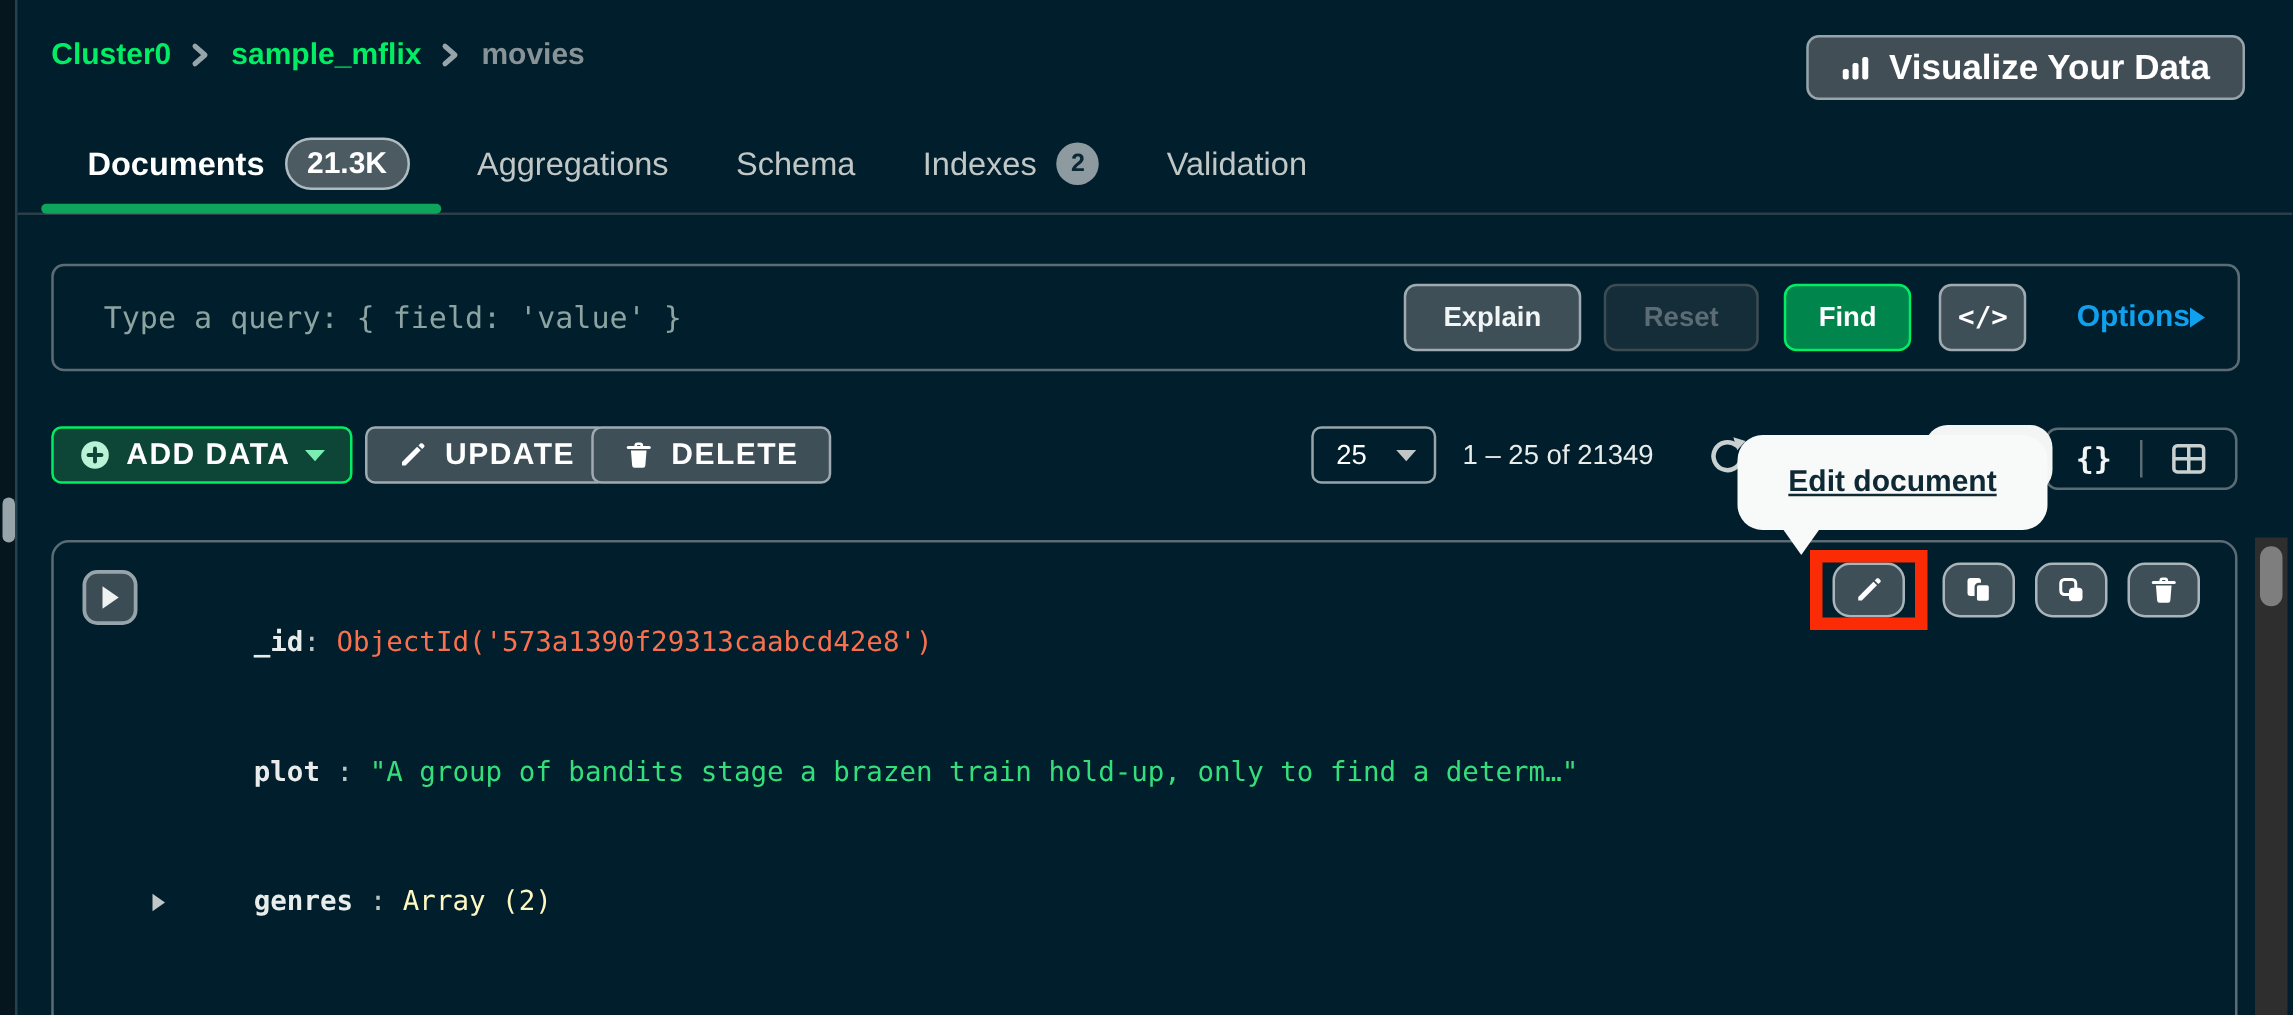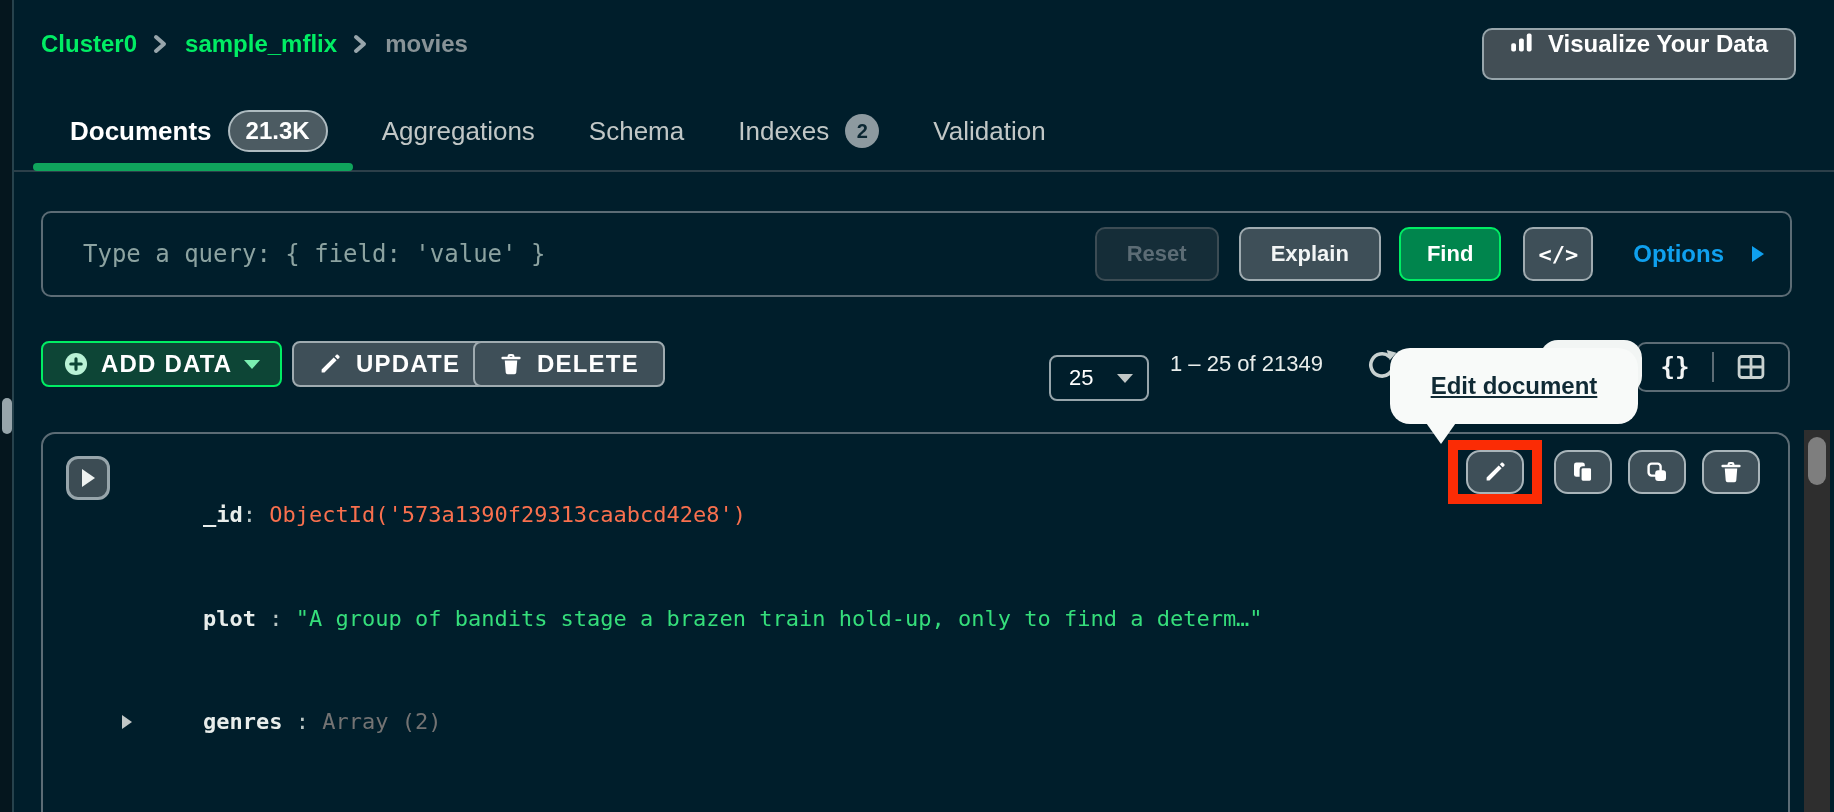--- a/index.html
+++ b/index.html
@@ -11,23 +11,23 @@
   .abs{position:absolute;}
   
   .left-strip{left:0;top:0;width:14px;height:812px;background:#05161E;border-right:2px solid #27424C;box-sizing:border-box;}
   .left-handle{left:2px;top:398px;width:10px;height:36px;border-radius:6px;background:#97A5AB;}
   
   .breadcrumb{left:41px;top:30px;display:flex;align-items:center;gap:16px;font-size:24px;font-weight:bold;}
   .crumb-link{color:#00ED64;cursor:pointer;}
   .crumb-current{color:#889397;}
   .crumb-chevron{display:flex;align-items:center;}
   
-  .visualize-btn{right:38px;top:28px;height:52px;display:flex;gap:14px;
+  .visualize-btn{right:38px;top:28px;height:52px;display:flex;align-items:center;gap:14px;
     padding:0 26px;background:#424E55;border:2px solid #97A5AB;border-radius:10px;
-    color:#FFFFFF;font-size:24px;font-weight:600;box-sizing:border-box;cursor:pointer;}
+    color:#FFFFFF;font-size:28px;font-weight:600;box-sizing:border-box;cursor:pointer;}
   
   .tabs{left:70px;top:110px;display:flex;align-items:center;gap:54px;font-size:26px;color:#C1C7C6;}
   .tab{display:flex;align-items:center;gap:16px;cursor:pointer;}
   .tab.active{color:#FFFFFF;font-weight:bold;}
   .badge-pill{font-size:24px;font-weight:bold;color:#FFFFFF;background:#4C5B62;
     border:2px solid #AEBBC0;border-radius:22px;padding:5px 16px;}
   .badge-circle{width:34px;height:34px;border-radius:50%;background:#8D9AA0;color:#0B2733;
     font-size:20px;font-weight:bold;display:flex;align-items:center;justify-content:center;}
   .tab-underline{left:33px;top:163px;width:320px;height:8px;border-radius:4px;background:#0FA45C;z-index:2;}
   .tabs-divider{left:14px;top:170px;right:0;height:2px;background:#2C3F49;}
@@ -35,34 +35,34 @@
   .query-bar{left:41px;top:211px;width:1751px;height:86px;border:2px solid #5C6C75;border-radius:10px;
     box-sizing:border-box;display:flex;align-items:center;padding:0 26px 0 40px;}
   .query-placeholder{flex:1;font-family:"DejaVu Sans Mono", monospace;font-size:24px;color:#8CA3A1;cursor:text;}
   .btn{display:flex;align-items:center;justify-content:center;box-sizing:border-box;border-radius:10px;cursor:pointer;}
   .qb-btn{height:54px;font-size:22px;}
   .btn-explain{padding:0 30px;background:#3E4F58;border:2px solid #9FABB0;color:#F2F5F5;margin-right:18px;font-weight:600;}
   .btn-reset{padding:0 30px;background:#152D38;border:2px solid #3C4C54;color:#5C6C75;margin-right:20px;font-weight:600;}
   .btn-find{padding:0 26px;background:#00854D;border:2px solid #00ED64;color:#FFFFFF;margin-right:22px;font-weight:bold;}
   .btn-code{width:70px;background:#3E4F58;border:2px solid #9FABB0;color:#FFFFFF;margin-right:40px;
     font-family:"DejaVu Sans Mono", monospace;font-weight:bold;font-size:22px;}
-  .options-link{display:flex;align-items:center;gap:28px;color:#0FA0EE;font-size:24px;font-weight:600;cursor:pointer;}
+  .options-link{display:flex;align-items:center;gap:0;color:#0FA0EE;font-size:24px;font-weight:600;cursor:pointer;}
   .tri-right-blue{width:0;height:0;border-top:8px solid transparent;border-bottom:8px solid transparent;border-left:12px solid #0FA0EE;}
   
   .toolbar-btn{top:341px;height:46px;display:flex;align-items:center;box-sizing:border-box;border-radius:8px;
     font-size:24px;font-weight:bold;letter-spacing:1.2px;color:#FFFFFF;cursor:pointer;}
   .btn-add-data{left:41px;padding:0 20px;gap:12px;background:#0D4536;border:2px solid #00ED64;}
   .btn-update{left:292px;padding:0 24px;gap:14px;background:#3E4F58;border:2px solid #9FABB0;}
   .btn-delete{left:473px;padding:0 24px;gap:14px;background:#3E4F58;border:2px solid #9FABB0;}
   .caret-down-green{width:0;height:0;border-left:8px solid transparent;border-right:8px solid transparent;border-top:9px solid #7BEFB2;}
   .caret-down-gray{width:0;height:0;border-left:8px solid transparent;border-right:8px solid transparent;border-top:9px solid #C1C7C6;}
   
   .page-size-select{left:1049px;top:341px;width:100px;height:46px;border:2px solid #97A5AB;border-radius:8px;
     box-sizing:border-box;display:flex;align-items:center;justify-content:space-between;padding:0 14px 0 18px;
-    font-size:22px;color:#FFFFFF;cursor:pointer;margin-top:14px;}
+    font-size:22px;color:#FFFFFF;cursor:pointer;}
   .range-label{left:1170px;top:341px;height:46px;display:flex;align-items:center;font-size:22px;color:#E8EDEB;}
   .refresh-icon{left:1364px;top:347px;cursor:pointer;}
   
   .view-switcher{left:1636px;top:342px;width:154px;height:50px;border:2px solid #5C6C75;border-radius:10px;
     box-sizing:border-box;display:flex;align-items:stretch;z-index:1;}
   .vs-cell{flex:1;display:flex;align-items:center;justify-content:center;cursor:pointer;}
   .vs-divider{width:2px;background:#5C6C75;margin:8px 0;}
   .braces-glyph{font-family:"DejaVu Sans Mono", monospace;font-size:24px;font-weight:bold;color:#F2F5F5;}
   
   .doc-card{left:41px;top:432px;width:1749px;height:400px;border:2px solid #5C6C75;border-radius:14px;box-sizing:border-box;}
@@ -71,21 +71,21 @@
   .tri-right-white{width:0;height:0;border-top:9px solid transparent;border-bottom:9px solid transparent;border-left:13px solid #EEF2F1;}
   .doc-fields{left:150px;top:464px;width:1280px;font-family:"DejaVu Sans Mono", monospace;
     font-size:22px;line-height:34.4px;white-space:pre;}
   .doc-line{position:relative;}
   .expand-arrow{position:absolute;left:-28px;top:50%;transform:translateY(-50%);
     width:0;height:0;border-top:7px solid transparent;border-bottom:7px solid transparent;border-left:10px solid #C1C7C6;cursor:pointer;}
   .k{font-weight:bold;color:#E8EDEB;}
   .sep{color:#B9C5C3;}
   .v-objectid{color:#F9704E;}
   .v-string{color:#35DE7B;}
-  .v-array{color:#737373;}
+  .v-array{color:#fef9c3;}
   
   .doc-action{top:450px;width:58px;height:44px;border-radius:14px;background:#3E4F58;border:2px solid #A9B5BA;
     box-sizing:border-box;display:flex;align-items:center;justify-content:center;cursor:pointer;z-index:10;}
   .da-edit{left:1466px;}
   .da-copy{left:1554px;}
   .da-clone{left:1628px;}
   .da-delete{left:1702px;}
   .highlight-red-box{left:1448px;top:440px;width:74px;height:44px;border:10px solid #FB2C05;z-index:20;pointer-events:none;}
   
   .tooltip-bump{left:1540px;top:340px;width:102px;height:54px;border-radius:18px;background:#F2F5F4;z-index:29;}
@@ -148,22 +148,22 @@
   </div>
   <div class="tab">
     <span>Validation</span>
   </div>
 </div>
 <div class="abs tab-underline"></div>
 <div class="abs tabs-divider"></div>
 
 <div class="abs query-bar">
   <div class="query-placeholder">Type a query: { field: 'value' }</div>
+  <div class="btn qb-btn btn-explain">Explain</div>
   <div class="btn qb-btn btn-reset">Reset</div>
-  <div class="btn qb-btn btn-explain">Explain</div>
   <div class="btn qb-btn btn-find">Find</div>
   <div class="btn qb-btn btn-code">
     <span>&lt;/&gt;</span>
   </div>
   <div class="options-link">
     <span>Options</span>
     <span class="tri-right-blue"></span>
   </div>
 </div>
 

